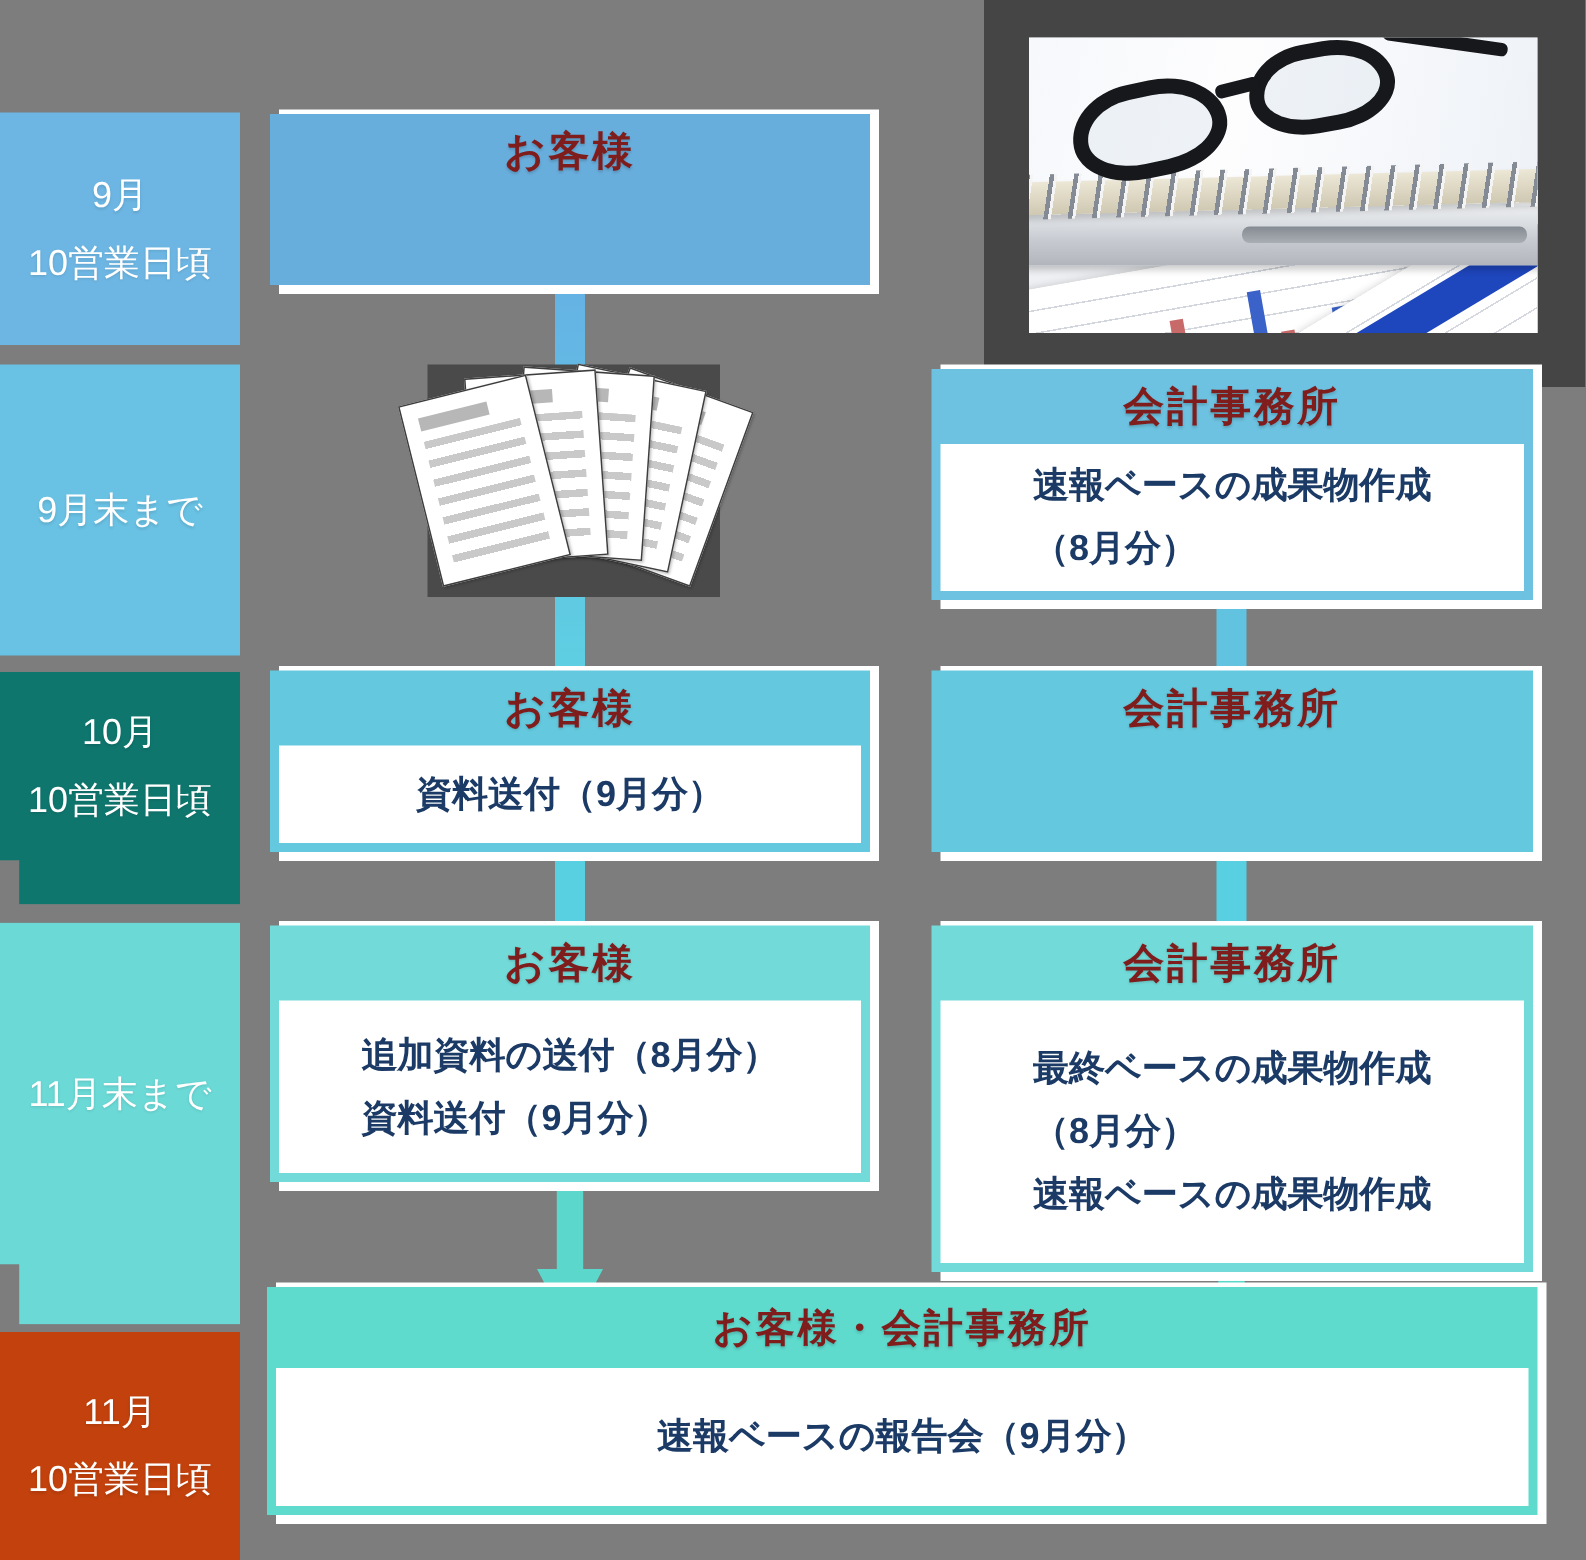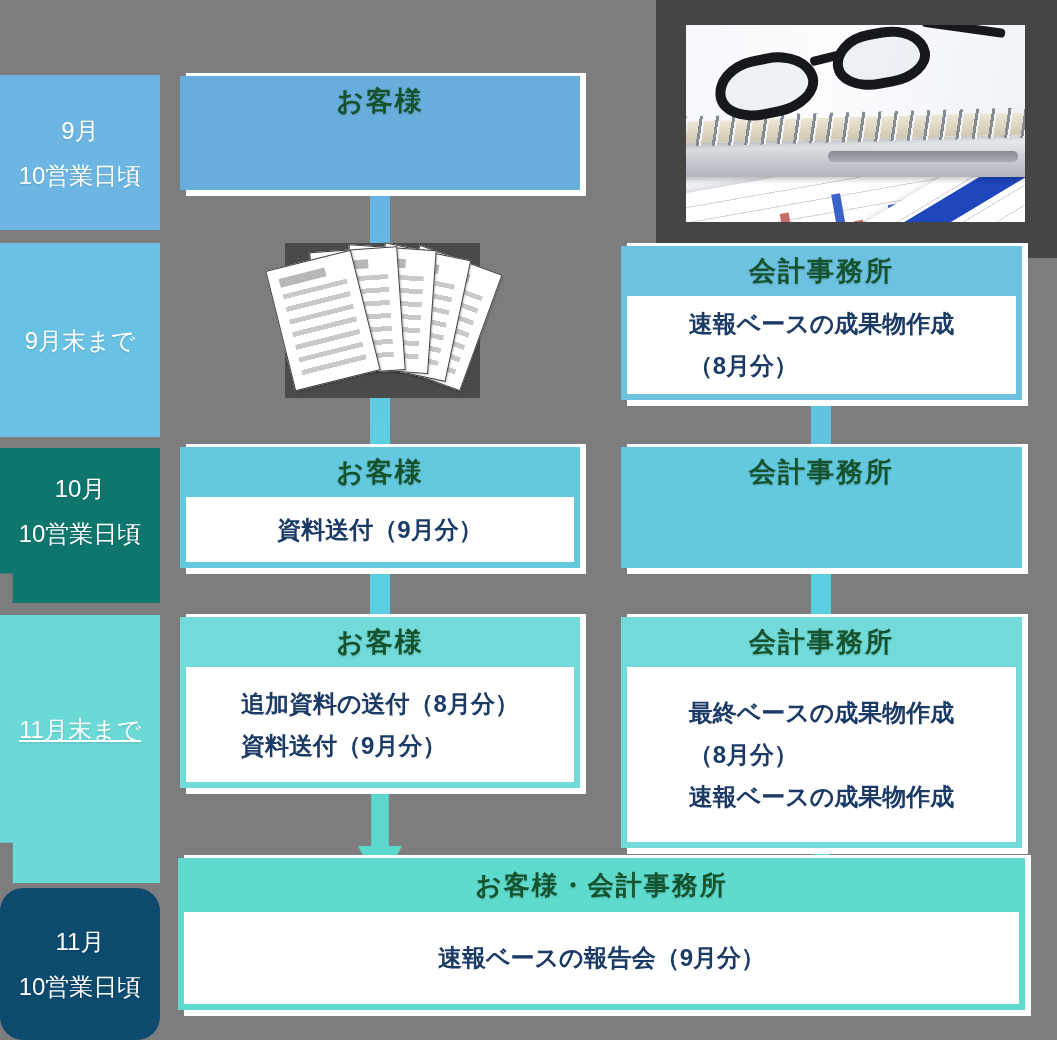--- a/index.html
+++ b/index.html
@@ -15,21 +15,21 @@
     text-shadow:0 1px 2px rgba(0,0,0,.12);z-index:1;
   }
   .tail30{clip-path:polygon(0 0,100% 0,100% 100%,8% 100%,8% 81%,0 81%);padding-bottom:30px;}
   .tail40{clip-path:polygon(0 0,100% 0,100% 100%,8% 100%,8% 85%,0 85%);padding-bottom:40px;}
   
   .card{position:absolute;z-index:2;}
   .card::before{content:"";position:absolute;top:-3px;right:-6px;bottom:-6px;left:6px;background:#fff;z-index:0;}
   .card-inner{position:relative;z-index:1;height:100%;background:var(--c);display:flex;flex-direction:column;}
   .card-header{
     height:50px;flex:0 0 50px;display:flex;align-items:center;justify-content:center;
-    color:#14532d;font-weight:bold;font-size:27px;letter-spacing:2px;
+    color:#7f1d1d;font-weight:bold;font-size:27px;letter-spacing:2px;
     text-shadow:0 1px 2px rgba(0,0,0,.18);
   }
   .final .card-header{height:54px;flex:0 0 54px;font-size:26px;}
   .card-body{
     flex:1;margin:0 6px 6px;background:#fff;color:#1b3b66;
     font-size:24px;font-weight:600;line-height:42px;
     display:flex;align-items:center;justify-content:center;text-align:center;
   }
   .final .card-body{line-height:38px;}
   .card-body .block{text-align:left;}
@@ -76,24 +76,24 @@
     <div>9月</div>
     <div>10営業日頃</div>
   </div>
   <div class="tbox" style="top:243px;height:194px;background:#69c1e3;">
     <div>9月末まで</div>
   </div>
   <div class="tbox tail30" style="top:448px;height:155px;background:#0f766e;">
     <div>10月</div>
     <div>10営業日頃</div>
   </div>
-  <div class="tbox tail40" style="top:615px;height:268px;background:#6bd9d6;text-decoration:underline;">
+  <div class="tbox tail40" style="top:615px;height:268px;background:#6bd9d6;">
     <div>11月末まで</div>
   </div>
-  <div class="tbox" style="top:888px;height:152px;background:#0c4a6e;border-radius:23px;">
+  <div class="tbox" style="top:888px;height:152px;background:#c2410c;">
     <div>11月</div>
     <div>10営業日頃</div>
   </div>
 
   <div class="connector" style="left:370px;top:190px;height:257px;background:linear-gradient(#65b2e4,#5ecfe2);"></div>
   <div class="connector" style="left:811px;top:400px;height:47px;background:#62c3e1;"></div>
   <div class="connector" style="left:370px;top:568px;height:49px;background:#59cfe2;"></div>
   <div class="connector" style="left:811px;top:568px;height:49px;background:#59cfe2;"></div>
   <div class="arrow long" style="left:358px;top:788px;height:100px;"></div>
   <div class="arrow short" style="left:799px;top:848px;height:40px;"></div>

